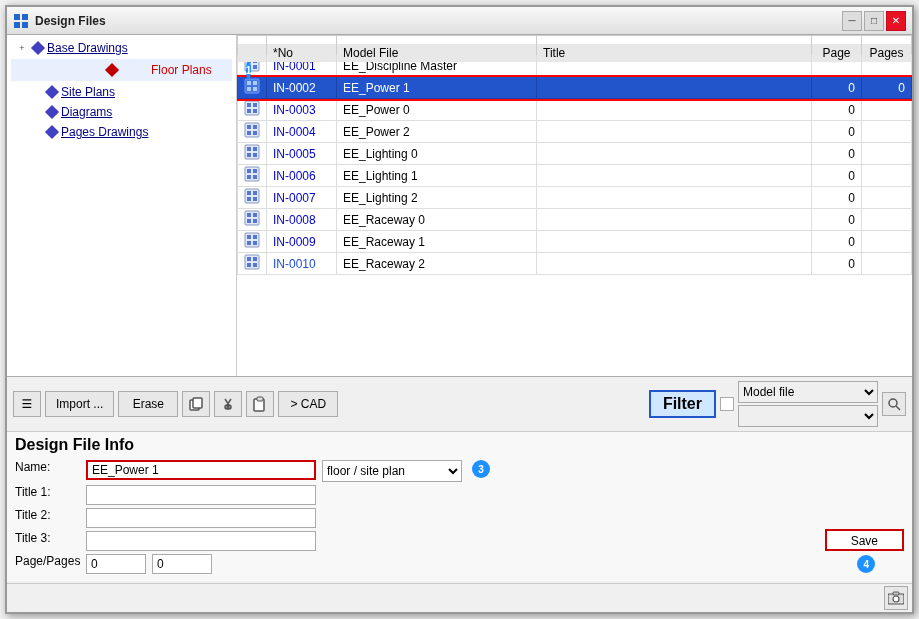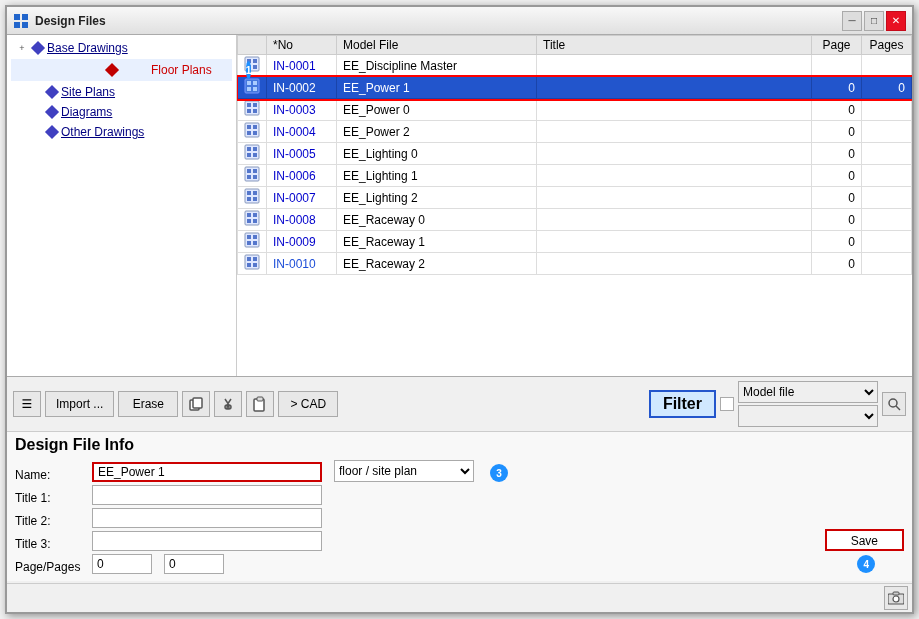--- a/index.html
+++ b/index.html
@@ -133,21 +133,21 @@
       border-collapse: collapse;
       font-size: 12px;
     }
     table th {
       background: #e8e8e8;
       border: 1px solid #ccc;
       padding: 2px 6px;
       text-align: left;
       font-weight: normal;
       position: sticky;
-      top: 0;
+      top: 8px;
       z-index: 1;
     }
     table td {
       border: 1px solid #ddd;
       padding: 1px 6px;
       white-space: nowrap;
     }
     table tr.selected { background: #2255cc; color: white; }
     table tr.selected td { color: white; border-color: #1a44aa; }
     .toolbar-btn {
@@ -216,22 +216,22 @@
       border: 2px solid #cc0000;
     }
     .info-select {
       height: 22px;
       border: 1px solid #aaa;
       font-size: 12px;
       background: white;
     }
     .info-row {
       display: flex;
-      align-items: flex-end;
-      gap: 12px;
+      align-items: flex-start;
+      gap: 6px;
       margin-bottom: 3px;
     }
     .info-row label {
       width: 65px;
       font-size: 12px;
       color: #000;
       text-align: left;
     }
     .save-btn {
       padding: 3px 24px;
@@ -347,21 +347,21 @@
         <div class="tree-expand"></div>
         <div style="width:14px; flex-shrink:0;"></div>
         <div class="tree-diamond"></div>
         <span class="tree-label">Diagrams</span>
       </div>
 
       <div class="tree-item">
         <div class="tree-expand"></div>
         <div style="width:14px; flex-shrink:0;"></div>
         <div class="tree-diamond"></div>
-        <span class="tree-label">Other Drawings</span>
+        <span class="tree-label">Pages Drawings</span>
       </div>
     </div>
 
     <div class="right-panel">
 
       <div class="table-container">
         <table>
           <thead>
             <tr>
               <th style="width:20px;"></th>

